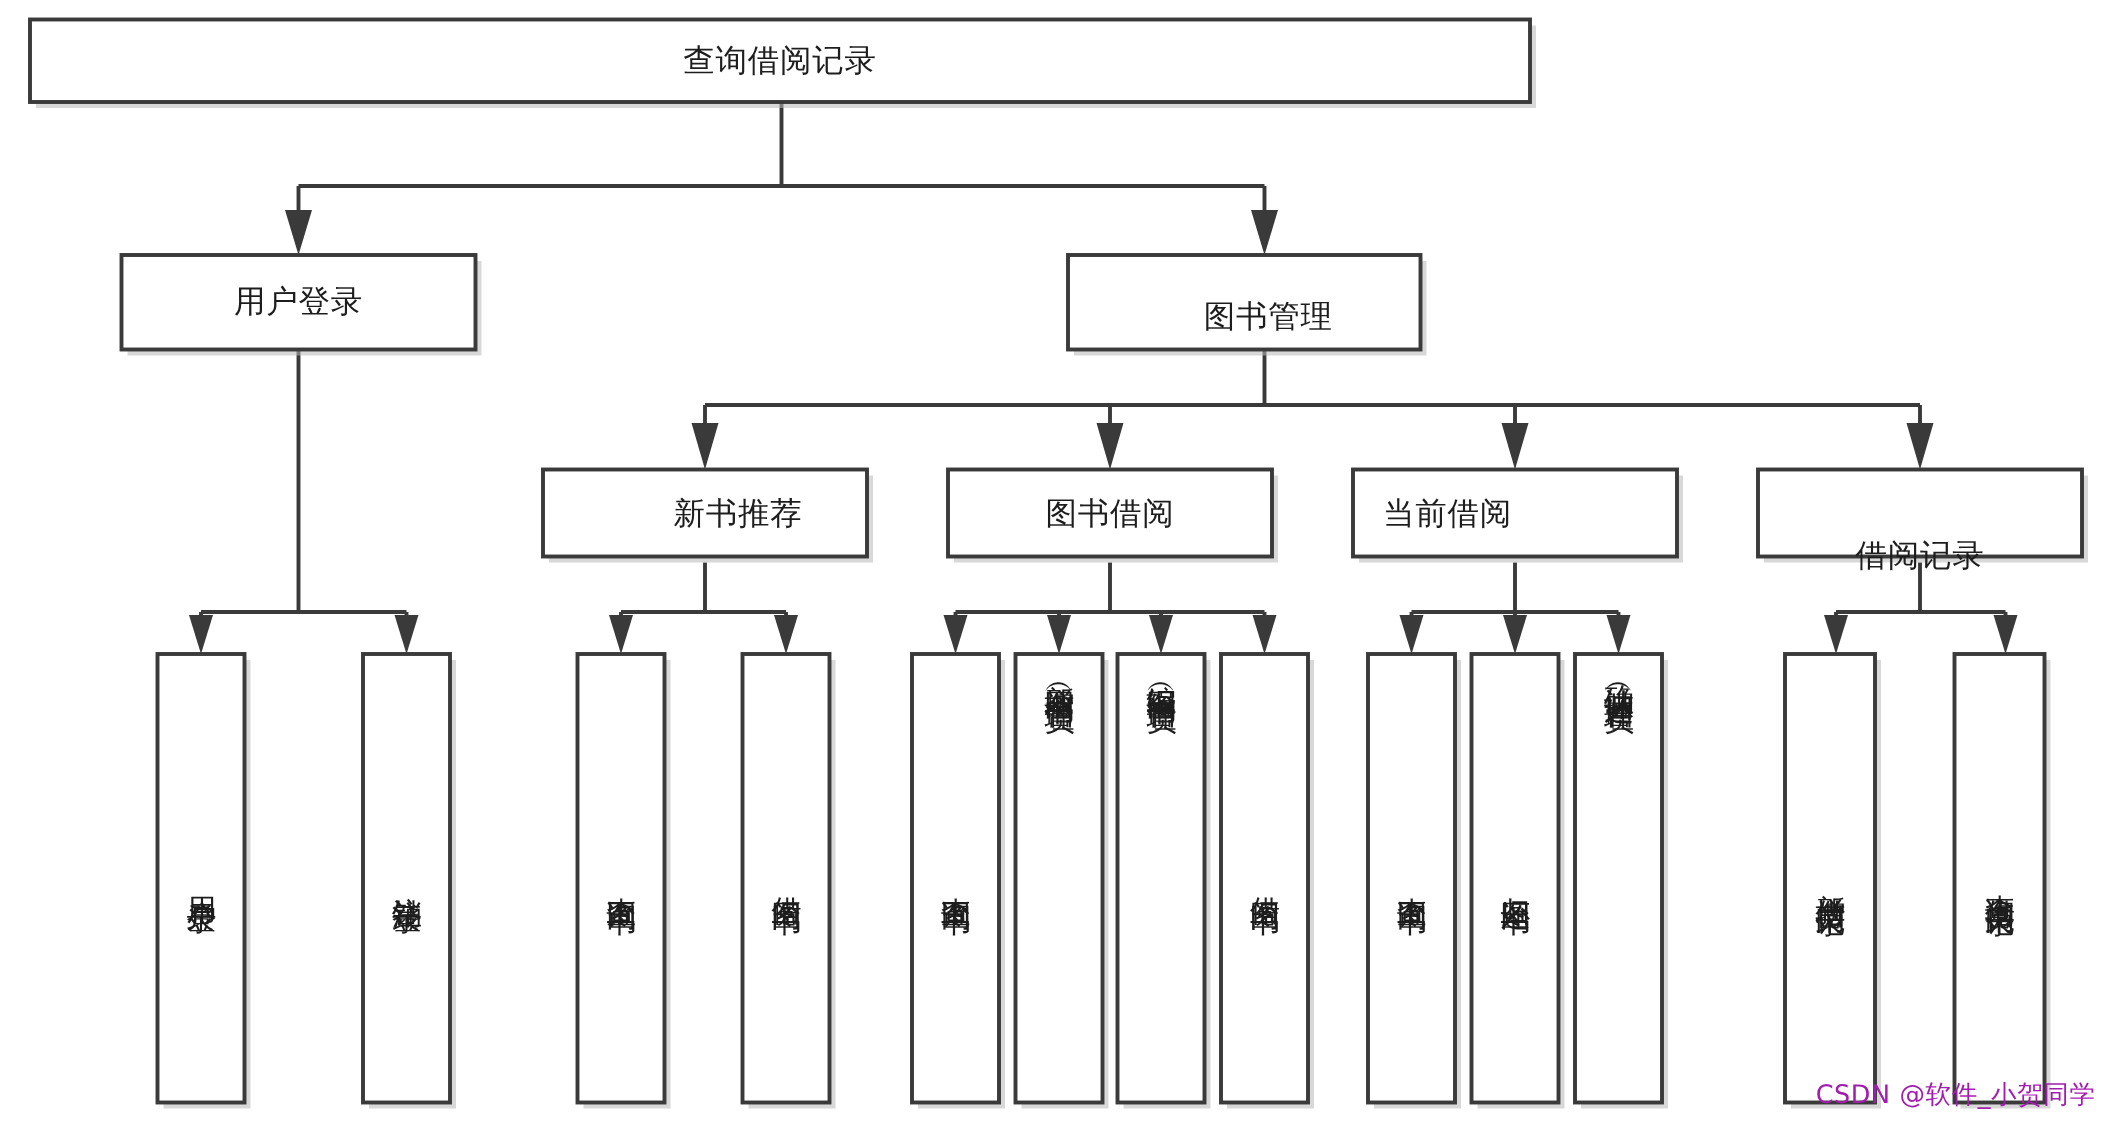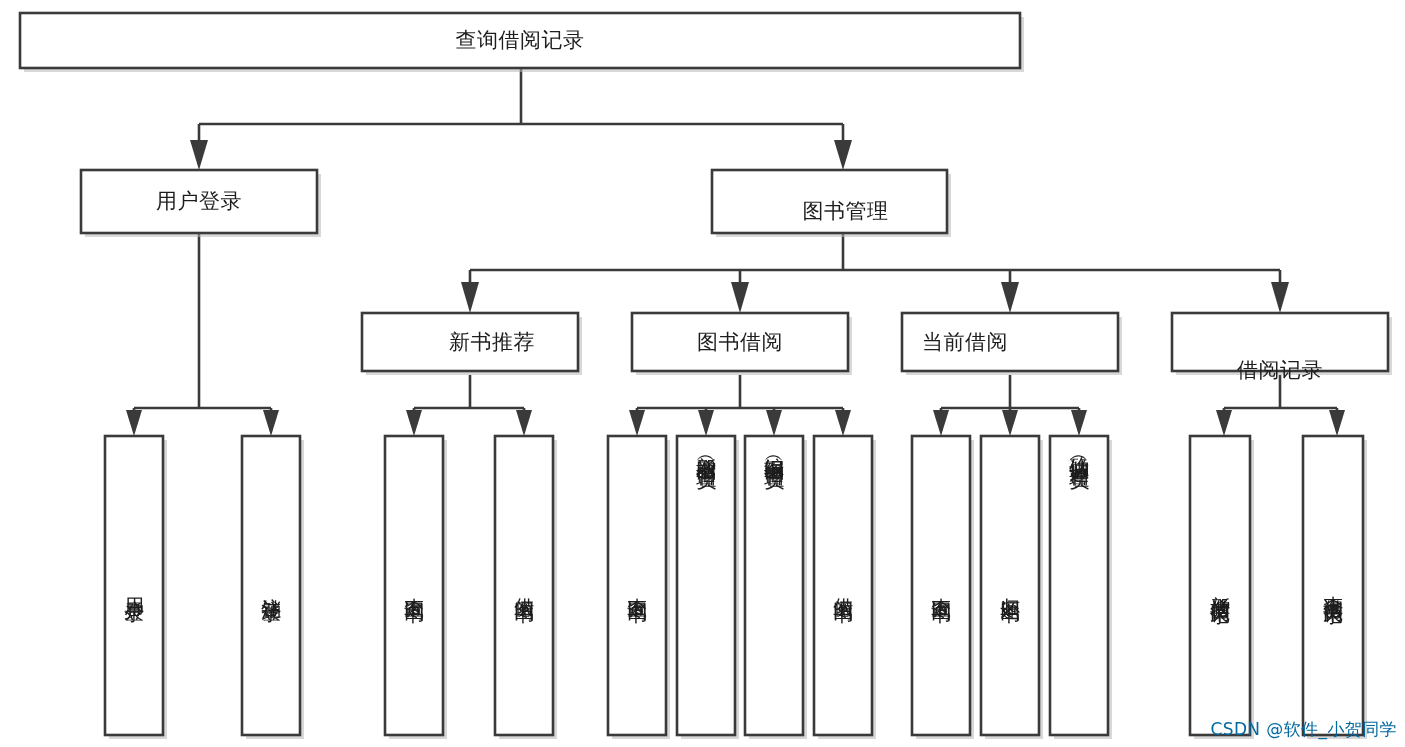--- a/index.html
+++ b/index.html
@@ -70,21 +70,21 @@
   }
   .node-label.vertical.tall {
     justify-content: flex-start;
     padding-top: 5px;
   }
   #watermark {
     position: absolute;
     right: 8px;
     bottom: 6px;
     font-size: 17px;
-    color: #0369a1;
+    color: #a21caf;
     font-family: "DejaVu Sans", "Liberation Sans", sans-serif;
     letter-spacing: 0.4px;
     white-space: nowrap;
   }
 </style>
 </head>
 <body>
 
 <div id="diagram-root">
 

